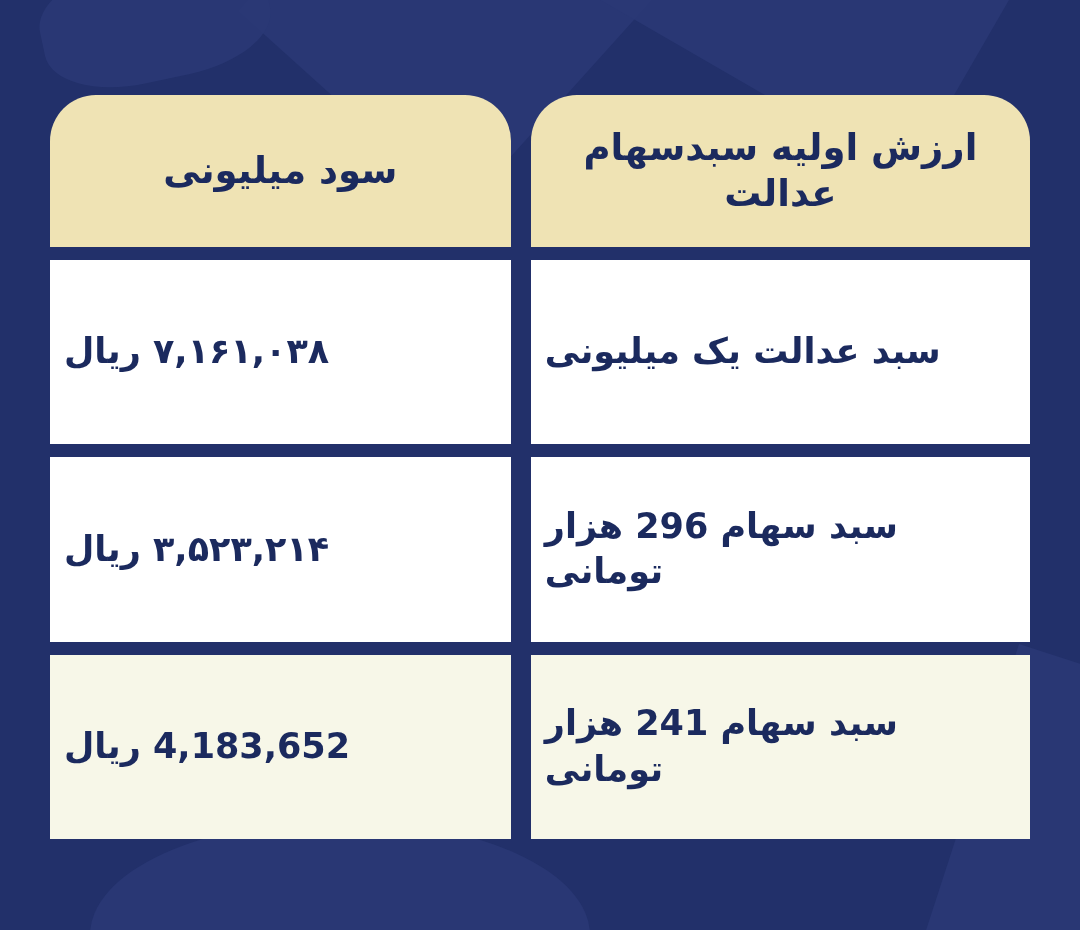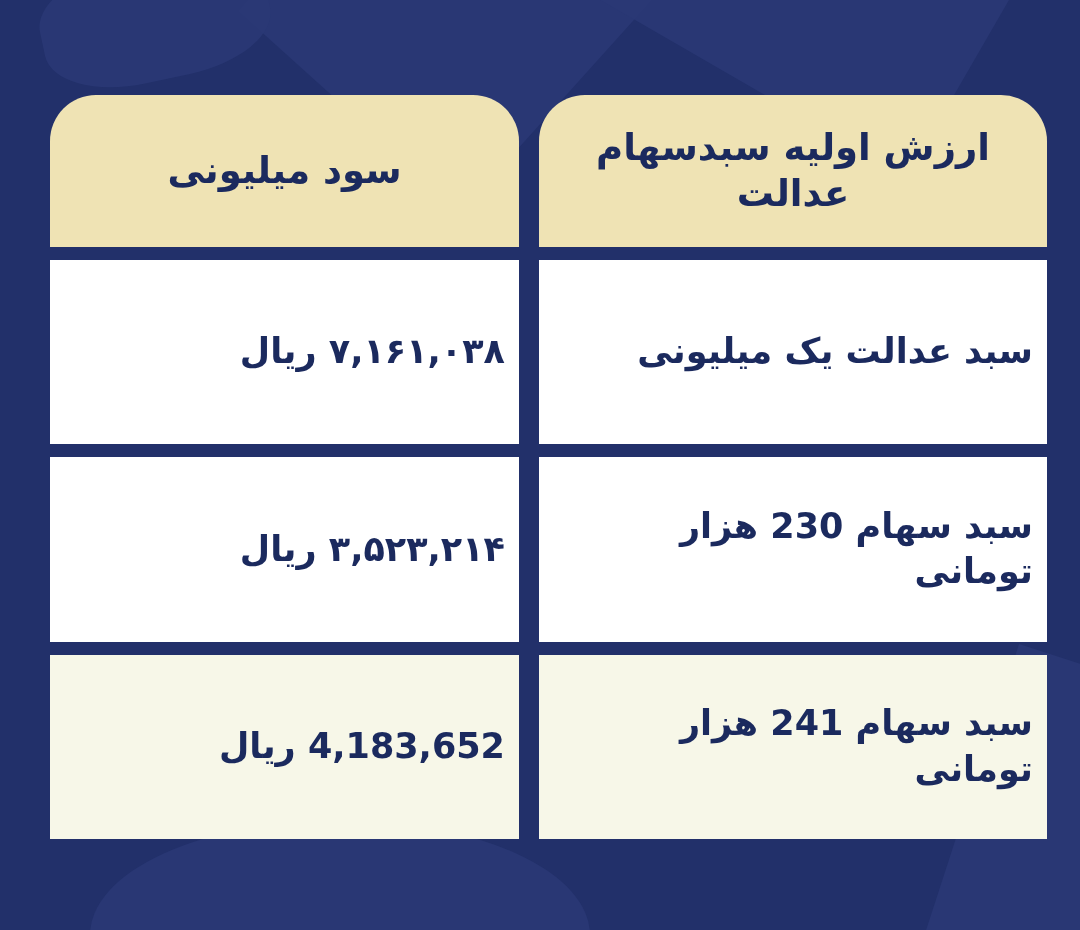--- a/index.html
+++ b/index.html
@@ -56,21 +56,21 @@
     border-radius: 40%;
   }
 
   
   .table-wrap {
     position: relative;
     z-index: 1;
     width: 1080px;
     height: 930px;
     box-sizing: border-box;
-    padding: 82px 13px 78px 30px;
+    padding: 82px 30px 78px 30px;
   }
   table.data-table {
     width: 100%;
     height: 100%;
     border-collapse: separate;
     border-spacing: 20px 13px;
     table-layout: fixed;
   }
   col.col-right { width: 52%; }
   col.col-left  { width: 48%; }
@@ -86,21 +86,21 @@
     padding: 6px 14px;
     border-radius: 46px 46px 0 0;
     letter-spacing: 0;
     line-height: 1.25;
   }
 
   tbody td {
     color: #1b2a5e;
     font-size: 35px;
     font-weight: bold;
-    text-align: right;
+    text-align: left;
     vertical-align: middle;
     height: 128px;
     padding: 6px 14px;
     border-radius: 0;
     line-height: 1.3;
   }
   tbody tr.row-white td { background: #ffffff; }
   tbody tr.row-ivory td { background: #f7f7e8; }
 </style>
 </head>
@@ -125,21 +125,21 @@
         <th>ارزش اولیه سبدسهام عدالت</th>
         <th>سود میلیونی</th>
       </tr>
     </thead>
     <tbody>
       <tr class="row-white">
         <td>سبد عدالت یک میلیونی</td>
         <td>۷,۱۶۱,۰۳۸ ریال</td>
       </tr>
       <tr class="row-white">
-        <td>سبد سهام 230 هزار تومانی</td>
+        <td>سبد سهام 296 هزار تومانی</td>
         <td>۳,۵۲۳,۲۱۴ ریال</td>
       </tr>
       <tr class="row-ivory">
         <td>سبد سهام 241 هزار تومانی</td>
         <td>4,183,652 ریال</td>
       </tr>
     </tbody>
   </table>
 </div>
 

